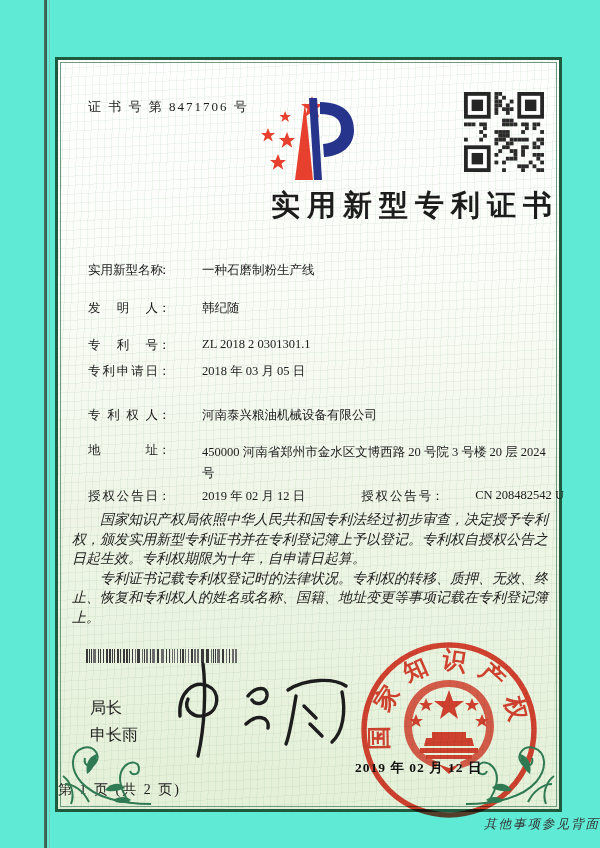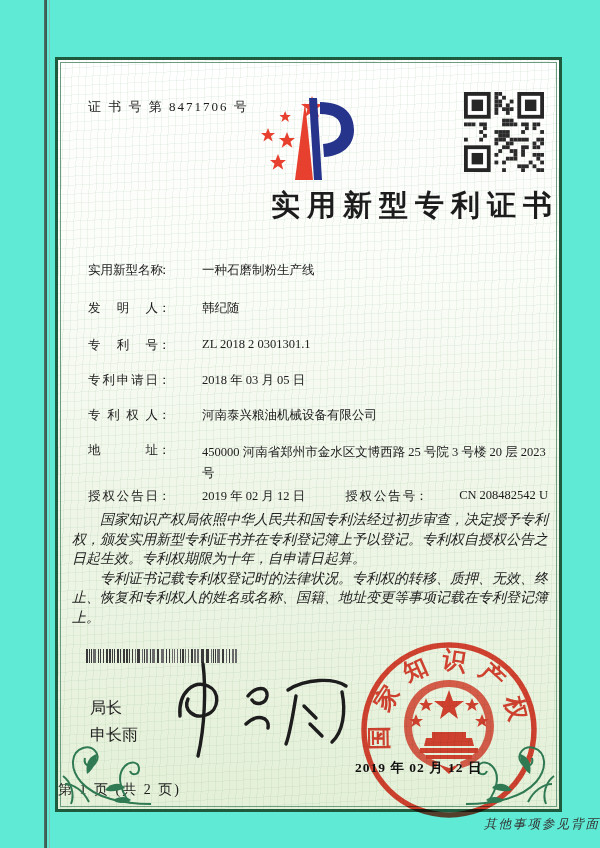--- a/index.html
+++ b/index.html
@@ -23,21 +23,21 @@
          letter-spacing:7px;}
 
   .logo{left:196px;top:28px;}
   .qr{left:404px;top:32px;}
 
   .frow{left:30px;font-size:12.5px;white-space:nowrap;}
   .flabel{display:inline-block;width:70px;text-align:justify;text-align-last:justify;vertical-align:top;}
   .colon{display:inline-block;width:12px;vertical-align:top;}
   .fval{display:inline-block;vertical-align:top;padding-left:32px;}
   .fval.wrap{white-space:normal;width:348px;line-height:21px;}
-  .grant2{display:inline-block;margin-left:40px;}
+  .grant2{display:inline-block;margin-left:56px;}
 
   .paras{left:14px;top:450px;width:476px;font-size:14px;line-height:19.6px;
          font-style:italic;text-align:justify;color:#222;}
   .paras p{margin:0;text-indent:2em;}
 
   .barcode{left:28px;top:589px;}
   .signer{left:32px;top:634px;font-size:16px;line-height:27px;
           font-family:"Liberation Sans","DejaVu Sans",sans-serif;color:#222;}
   .signature{left:92px;top:592px;}
 
@@ -190,28 +190,28 @@
 
     <div class="abs frow" style="top:202px">
       <span class="flabel">实用新型名称</span><span class="colon">：</span><span class="fval">一种石磨制粉生产线</span>
     </div>
     <div class="abs frow" style="top:240px">
       <span class="flabel">发明人</span><span class="colon">：</span><span class="fval">韩纪随</span>
     </div>
     <div class="abs frow" style="top:277px">
       <span class="flabel">专利号</span><span class="colon">：</span><span class="fval">ZL 2018 2 0301301.1</span>
     </div>
-    <div class="abs frow" style="top:312px">
+    <div class="abs frow" style="top:303px">
       <span class="flabel">专利申请日</span><span class="colon">：</span><span class="fval">2018 年 03 月 05 日</span>
     </div>
     <div class="abs frow" style="top:347px">
       <span class="flabel">专利权人</span><span class="colon">：</span><span class="fval">河南泰兴粮油机械设备有限公司</span>
     </div>
     <div class="abs frow" style="top:382px">
-      <span class="flabel">地址</span><span class="colon">：</span><span class="fval wrap">450000  河南省郑州市金水区文博西路 25 号院 3 号楼 20 层 2023 号</span>
+      <span class="flabel">地址</span><span class="colon">：</span><span class="fval wrap">450000  河南省郑州市金水区文博西路 20 号院 3 号楼 20 层 2024 号</span>
     </div>
     <div class="abs frow" style="top:428px">
       <span class="flabel">授权公告日</span><span class="colon">：</span><span class="fval">2019 年 02 月 12 日</span><span class="grant2"><span class="flabel">授权公告号</span><span class="colon">：</span><span class="fval">CN 208482542 U</span></span>
     </div>
 
     <div class="abs paras">
       <p>国家知识产权局依照中华人民共和国专利法经过初步审查，决定授予专利权，颁发实用新型专利证书并在专利登记簿上予以登记。专利权自授权公告之日起生效。专利权期限为十年，自申请日起算。</p>
       <p>专利证书记载专利权登记时的法律状况。专利权的转移、质押、无效、终止、恢复和专利权人的姓名或名称、国籍、地址变更等事项记载在专利登记簿上。</p>
     </div>
 

